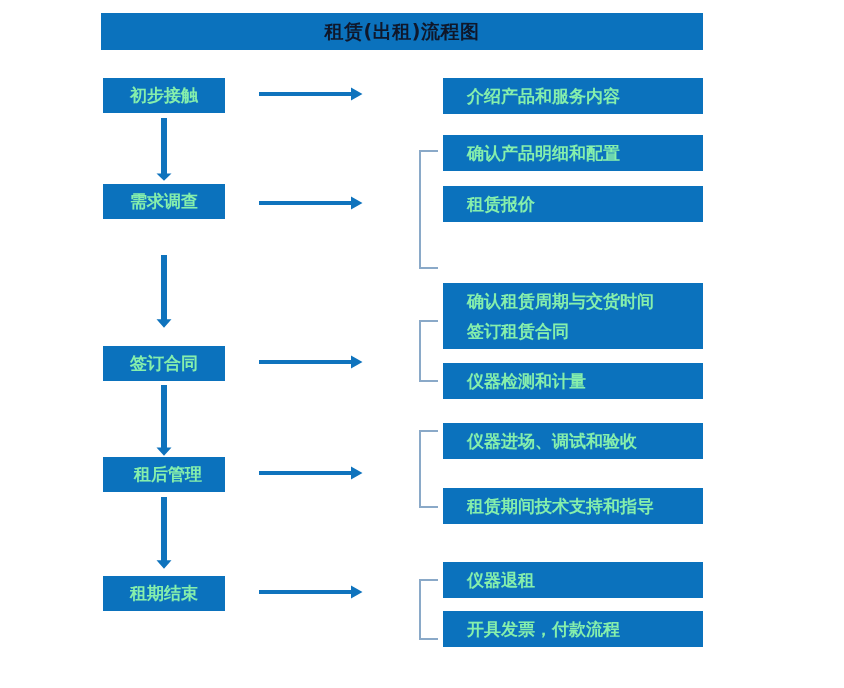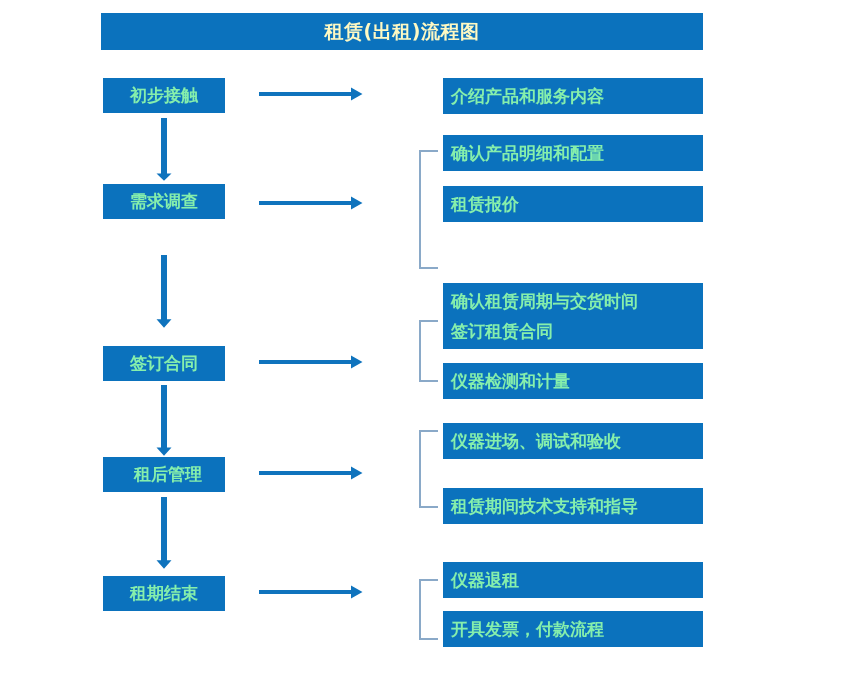--- a/index.html
+++ b/index.html
@@ -27,21 +27,21 @@
     left: 101px;
     top: 13px;
     width: 602px;
     height: 37px;
     background: #0b72bd;
     display: flex;
     align-items: center;
     justify-content: center;
   }
   .title-bar .title-text {
-    color: #fef9c3;
+    color: #0f172a;
     font-size: 19px;
     font-weight: 700;
     letter-spacing: 0.5px;
     line-height: 1;
   }
 
   
   .node {
     position: absolute;
     background: #0b72bd;
@@ -63,21 +63,21 @@
     justify-content: center;
   }
   .node-left .node-text {
     font-size: 17px;
   }
 
   .node-right {
     width: 260px;
     height: 36px;
     left: 443px;
-    padding-left: 8px;
+    padding-left: 24px;
     justify-content: flex-start;
   }
   .node-right .node-text {
     font-size: 17px;
   }
 
   
   .arrow-h {
     position: absolute;
     height: 14px;

